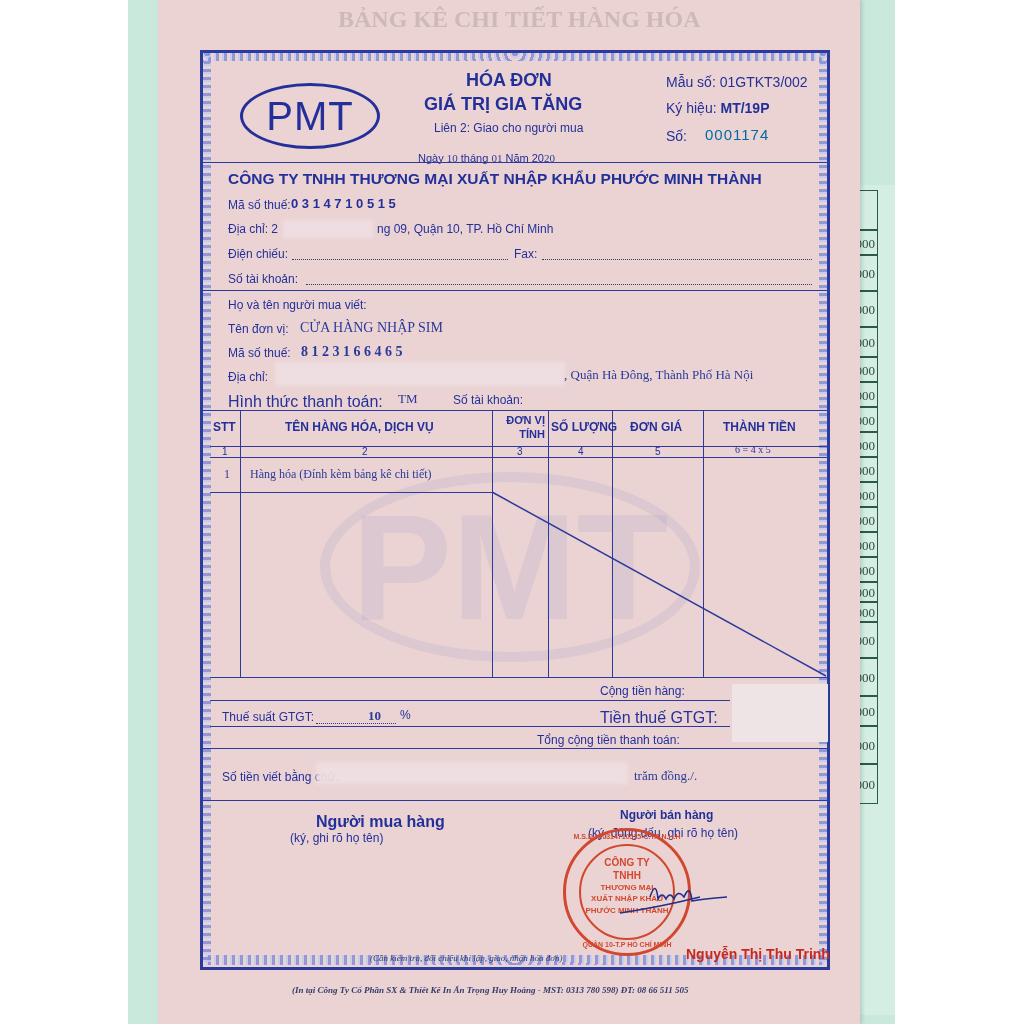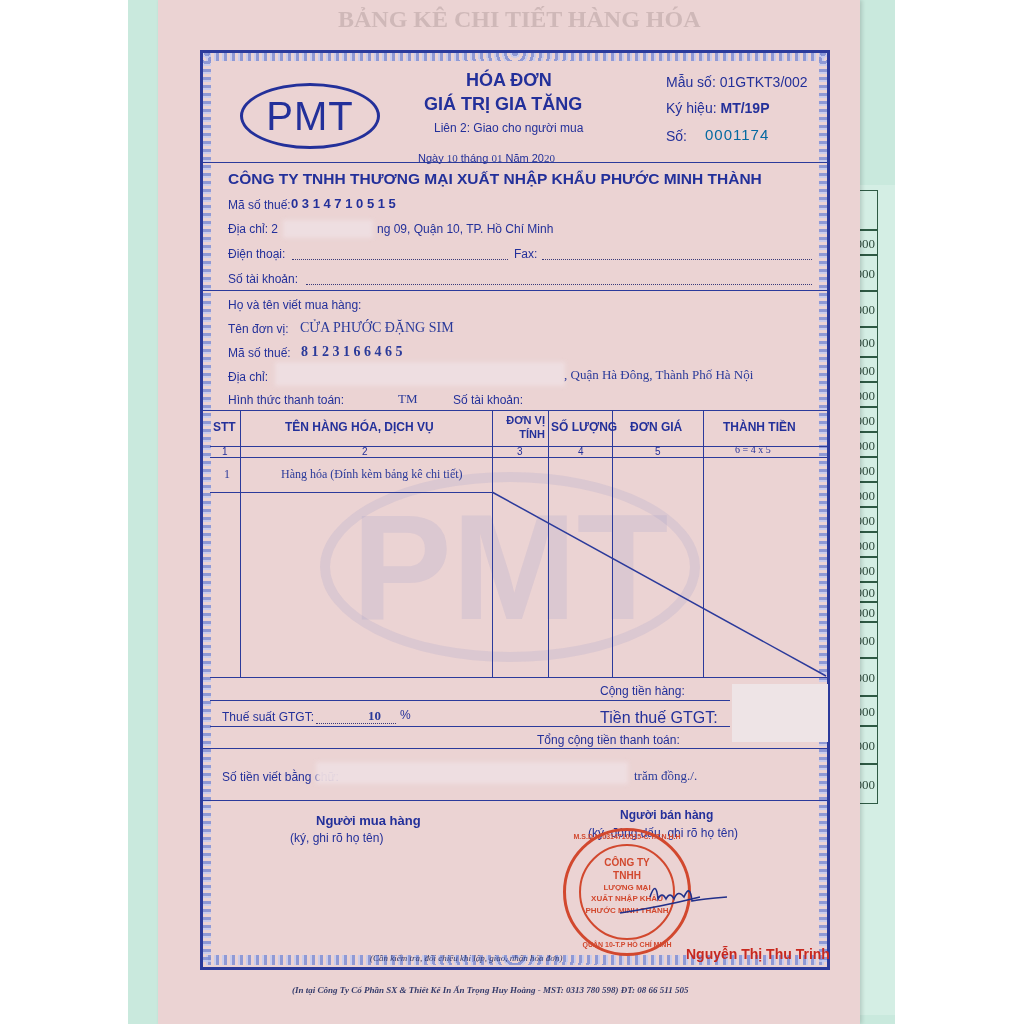--- a/index.html
+++ b/index.html
@@ -92,38 +92,38 @@
 <div class="abs" style="left:705px;top:126px;font-size:15px;color:#0369a1;letter-spacing:1px;">0001174</div>
 
 <div class="hline" style="left:203px;top:162px;width:624px;"></div>
 
 <div class="abs blue" style="left:228px;top:170px;font-size:15.5px;font-weight:bold;">CÔNG TY TNHH THƯƠNG MẠI XUẤT NHẬP KHẨU PHƯỚC MINH THÀNH</div>
 <div class="abs blue" style="left:228px;top:198px;font-size:12px;">Mã số thuế:</div>
 <div class="abs blue" style="left:291px;top:196px;font-size:13px;font-weight:bold;">0 3 1 4 7 1 0 5 1 5</div>
 <div class="abs blue" style="left:228px;top:222px;font-size:12px;">Địa chỉ: 2</div>
 <div class="blur" style="left:283px;top:220px;width:90px;height:18px;"></div>
 <div class="abs blue" style="left:377px;top:222px;font-size:12px;">ng 09, Quận 10, TP. Hồ Chí Minh</div>
-<div class="abs blue" style="left:228px;top:247px;font-size:12px;">Điện thoại:</div>
+<div class="abs blue" style="left:228px;top:247px;font-size:12px;">Điện chiếu:</div>
 <div class="dots" style="left:292px;top:259px;width:216px;"></div>
 <div class="abs blue" style="left:514px;top:247px;font-size:12px;">Fax:</div>
 <div class="dots" style="left:542px;top:259px;width:270px;"></div>
 <div class="abs blue" style="left:228px;top:272px;font-size:12px;">Số tài khoản:</div>
 <div class="dots" style="left:306px;top:284px;width:506px;"></div>
 
 <div class="hline" style="left:203px;top:290px;width:624px;"></div>
 
-<div class="abs blue" style="left:228px;top:298px;font-size:12px;">Họ và tên viết mua hàng:</div>
+<div class="abs blue" style="left:228px;top:298px;font-size:12px;">Họ và tên người mua viết:</div>
 <div class="abs blue" style="left:228px;top:322px;font-size:12px;">Tên đơn vị:</div>
-<div class="abs hand" style="left:300px;top:320px;font-size:14px;">CỬA PHƯỚC ĐẶNG SIM</div>
+<div class="abs hand" style="left:300px;top:320px;font-size:14px;">CỬA HÀNG NHẬP SIM</div>
 <div class="abs blue" style="left:228px;top:346px;font-size:12px;">Mã số thuế:</div>
 <div class="abs hand" style="left:301px;top:344px;font-size:14px;font-weight:bold;">8 1 2 3 1 6 6 4 6 5</div>
 <div class="abs blue" style="left:228px;top:370px;font-size:12px;">Địa chỉ:</div>
 <div class="blur" style="left:275px;top:362px;width:290px;height:24px;"></div>
 <div class="abs hand" style="left:564px;top:367px;font-size:13px;">, Quận Hà Đông, Thành Phố Hà Nội</div>
-<div class="abs blue" style="left:228px;top:393px;font-size:12px;text-align:center;">Hình thức thanh toán:</div>
+<div class="abs blue" style="left:228px;top:393px;font-size:16px;text-align:center;">Hình thức thanh toán:</div>
 <div class="abs hand" style="left:398px;top:391px;font-size:13px;">TM</div>
 <div class="abs blue" style="left:453px;top:393px;font-size:12px;">Số tài khoản:</div>
 
 <div class="hline" style="left:203px;top:410px;width:624px;"></div>
 <div class="hline" style="left:210px;top:446px;width:617px;"></div>
 <div class="hline" style="left:210px;top:457px;width:617px;"></div>
 <div class="hline" style="left:210px;top:492px;width:282px;"></div>
 <div class="hline" style="left:210px;top:677px;width:617px;"></div>
 <div class="vline" style="left:240px;top:410px;height:267px;"></div>
 <div class="vline" style="left:492px;top:410px;height:267px;"></div>
@@ -146,50 +146,50 @@
 
 <div class="abs blue" style="left:222px;top:446px;font-size:10px;">1</div>
 <div class="abs blue" style="left:362px;top:446px;font-size:10px;">2</div>
 <div class="abs blue" style="left:517px;top:446px;font-size:10px;">3</div>
 <div class="abs blue" style="left:578px;top:446px;font-size:10px;">4</div>
 <div class="abs blue" style="left:655px;top:446px;font-size:10px;">5</div>
 <div class="abs blue" style="left:735px;top:444px;font-size:10px;font-family:Liberation Serif, serif;">6 = 4 x 5</div>
 
 <div>
   <div class="abs hand" style="left:224px;top:467px;font-size:12px;">1</div>
-  <div class="abs hand" style="left:250px;top:467px;font-size:12px;margin-left:31px;">Hàng hóa (Đính kèm bảng kê chi tiết)</div>
+  <div class="abs hand" style="left:250px;top:467px;font-size:12px;">Hàng hóa (Đính kèm bảng kê chi tiết)</div>
 </div>
 
 <div class="abs blue" style="left:600px;top:684px;font-size:12px;">Cộng tiền hàng:</div>
 <div class="hline" style="left:210px;top:700px;width:520px;"></div>
 <div class="abs blue" style="left:222px;top:710px;font-size:12px;">Thuế suất GTGT:</div>
 <div class="dots" style="left:316px;top:723px;width:80px;"></div>
 <div class="abs hand" style="left:368px;top:708px;font-size:13px;font-weight:bold;">10</div>
 <div class="abs blue" style="left:400px;top:708px;font-size:12px;">%</div>
 <div class="abs blue" style="left:600px;top:709px;font-size:16px;text-align:center;">Tiền thuế GTGT:</div>
 <div class="hline" style="left:210px;top:726px;width:520px;"></div>
 <div class="abs blue" style="left:537px;top:733px;font-size:12px;">Tổng cộng tiền thanh toán:</div>
 <div class="hline" style="left:203px;top:748px;width:624px;"></div>
 <div class="blur" style="left:732px;top:684px;width:96px;height:58px;background:#eee4e6;filter:none;"></div>
 <div class="abs blue" style="left:222px;top:770px;font-size:12px;">Số tiền viết bằng chữ:</div>
 <div class="blur" style="left:316px;top:762px;width:312px;height:22px;"></div>
 <div class="abs hand" style="left:634px;top:768px;font-size:13px;">trăm đồng./.</div>
 <div class="hline" style="left:203px;top:800px;width:624px;"></div>
 
-<div class="abs blue" style="left:292px;top:813px;font-size:13px;font-weight:bold;padding-left:24px;">Người mua hàng</div>
+<div class="abs blue" style="left:292px;top:813px;font-size:16px;font-weight:bold;padding-left:24px;">Người mua hàng</div>
 <div class="abs blue" style="left:290px;top:831px;font-size:12px;">(ký, ghi rõ họ tên)</div>
 <div class="abs blue" style="left:620px;top:808px;font-size:12px;font-weight:bold;">Người bán hàng</div>
 <div class="abs blue" style="left:588px;top:826px;font-size:12px;">(ký, đóng dấu, ghi rõ họ tên)</div>
 
 <div class="stamp">
   <div class="stamp-inner"></div>
   <div class="stamp-text" style="top:2px;font-size:7px;">M.S.D.N:0314710515-C.T.T.N.H.H</div>
   <div class="stamp-text" style="top:26px;">CÔNG TY</div>
   <div class="stamp-text" style="top:39px;">TNHH</div>
-  <div class="stamp-text" style="top:52px;font-size:8px;">LƯỢNG MẠI</div>
+  <div class="stamp-text" style="top:52px;font-size:8px;">THƯƠNG MẠI</div>
   <div class="stamp-text" style="top:63px;font-size:8px;">XUẤT NHẬP KHẨU</div>
   <div class="stamp-text" style="top:75px;font-size:8px;">PHƯỚC MINH THÀNH</div>
   <div class="stamp-text" style="top:110px;font-size:7px;">QUẬN 10-T.P HỒ CHÍ MINH</div>
 </div>
 <svg class="abs" style="left:600px;top:875px;" width="140" height="50">
   <path d="M50 22 q6 -18 8 2 q4 -8 8 0 q4 -8 8 0 q4 -10 10 -2 q6 -14 8 4 q10 -2 35 -4 M20 38 q40 -6 80 -16" stroke="#22308a" stroke-width="1.6" fill="none"></path>
 </svg>
 <div class="abs" style="left:686px;top:946px;font-size:14px;font-weight:bold;color:#c8281e;">Nguyễn Thị Thu Trinh</div>
 <div class="abs hand" style="left:370px;top:953px;font-size:9px;font-style:italic;color:#333a6a;">(Cần kiểm tra, đối chiếu khi lập, giao, nhận hóa đơn)</div>
 

